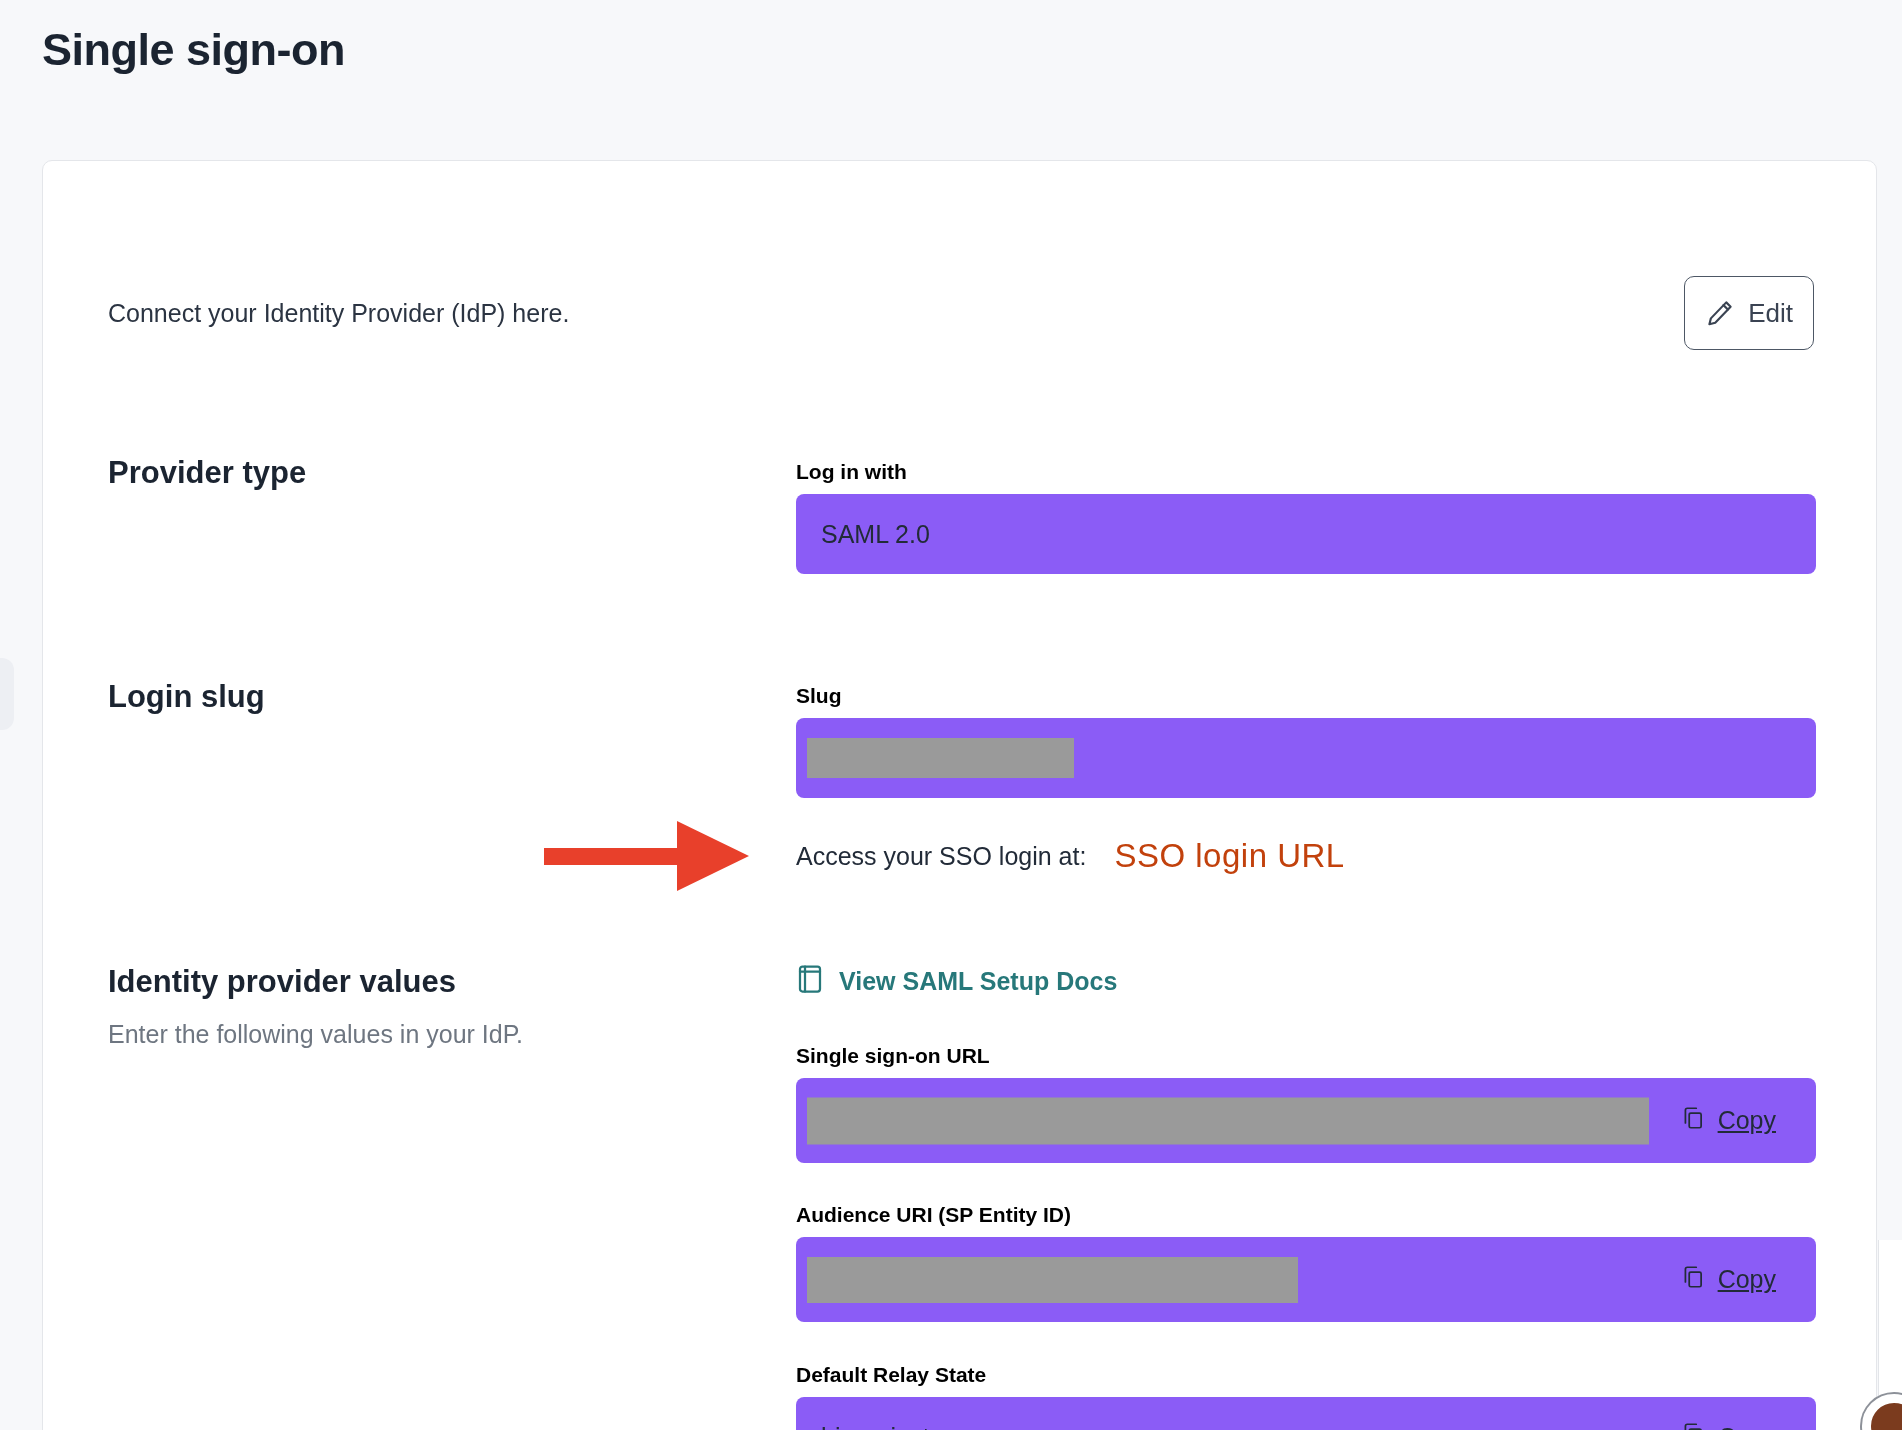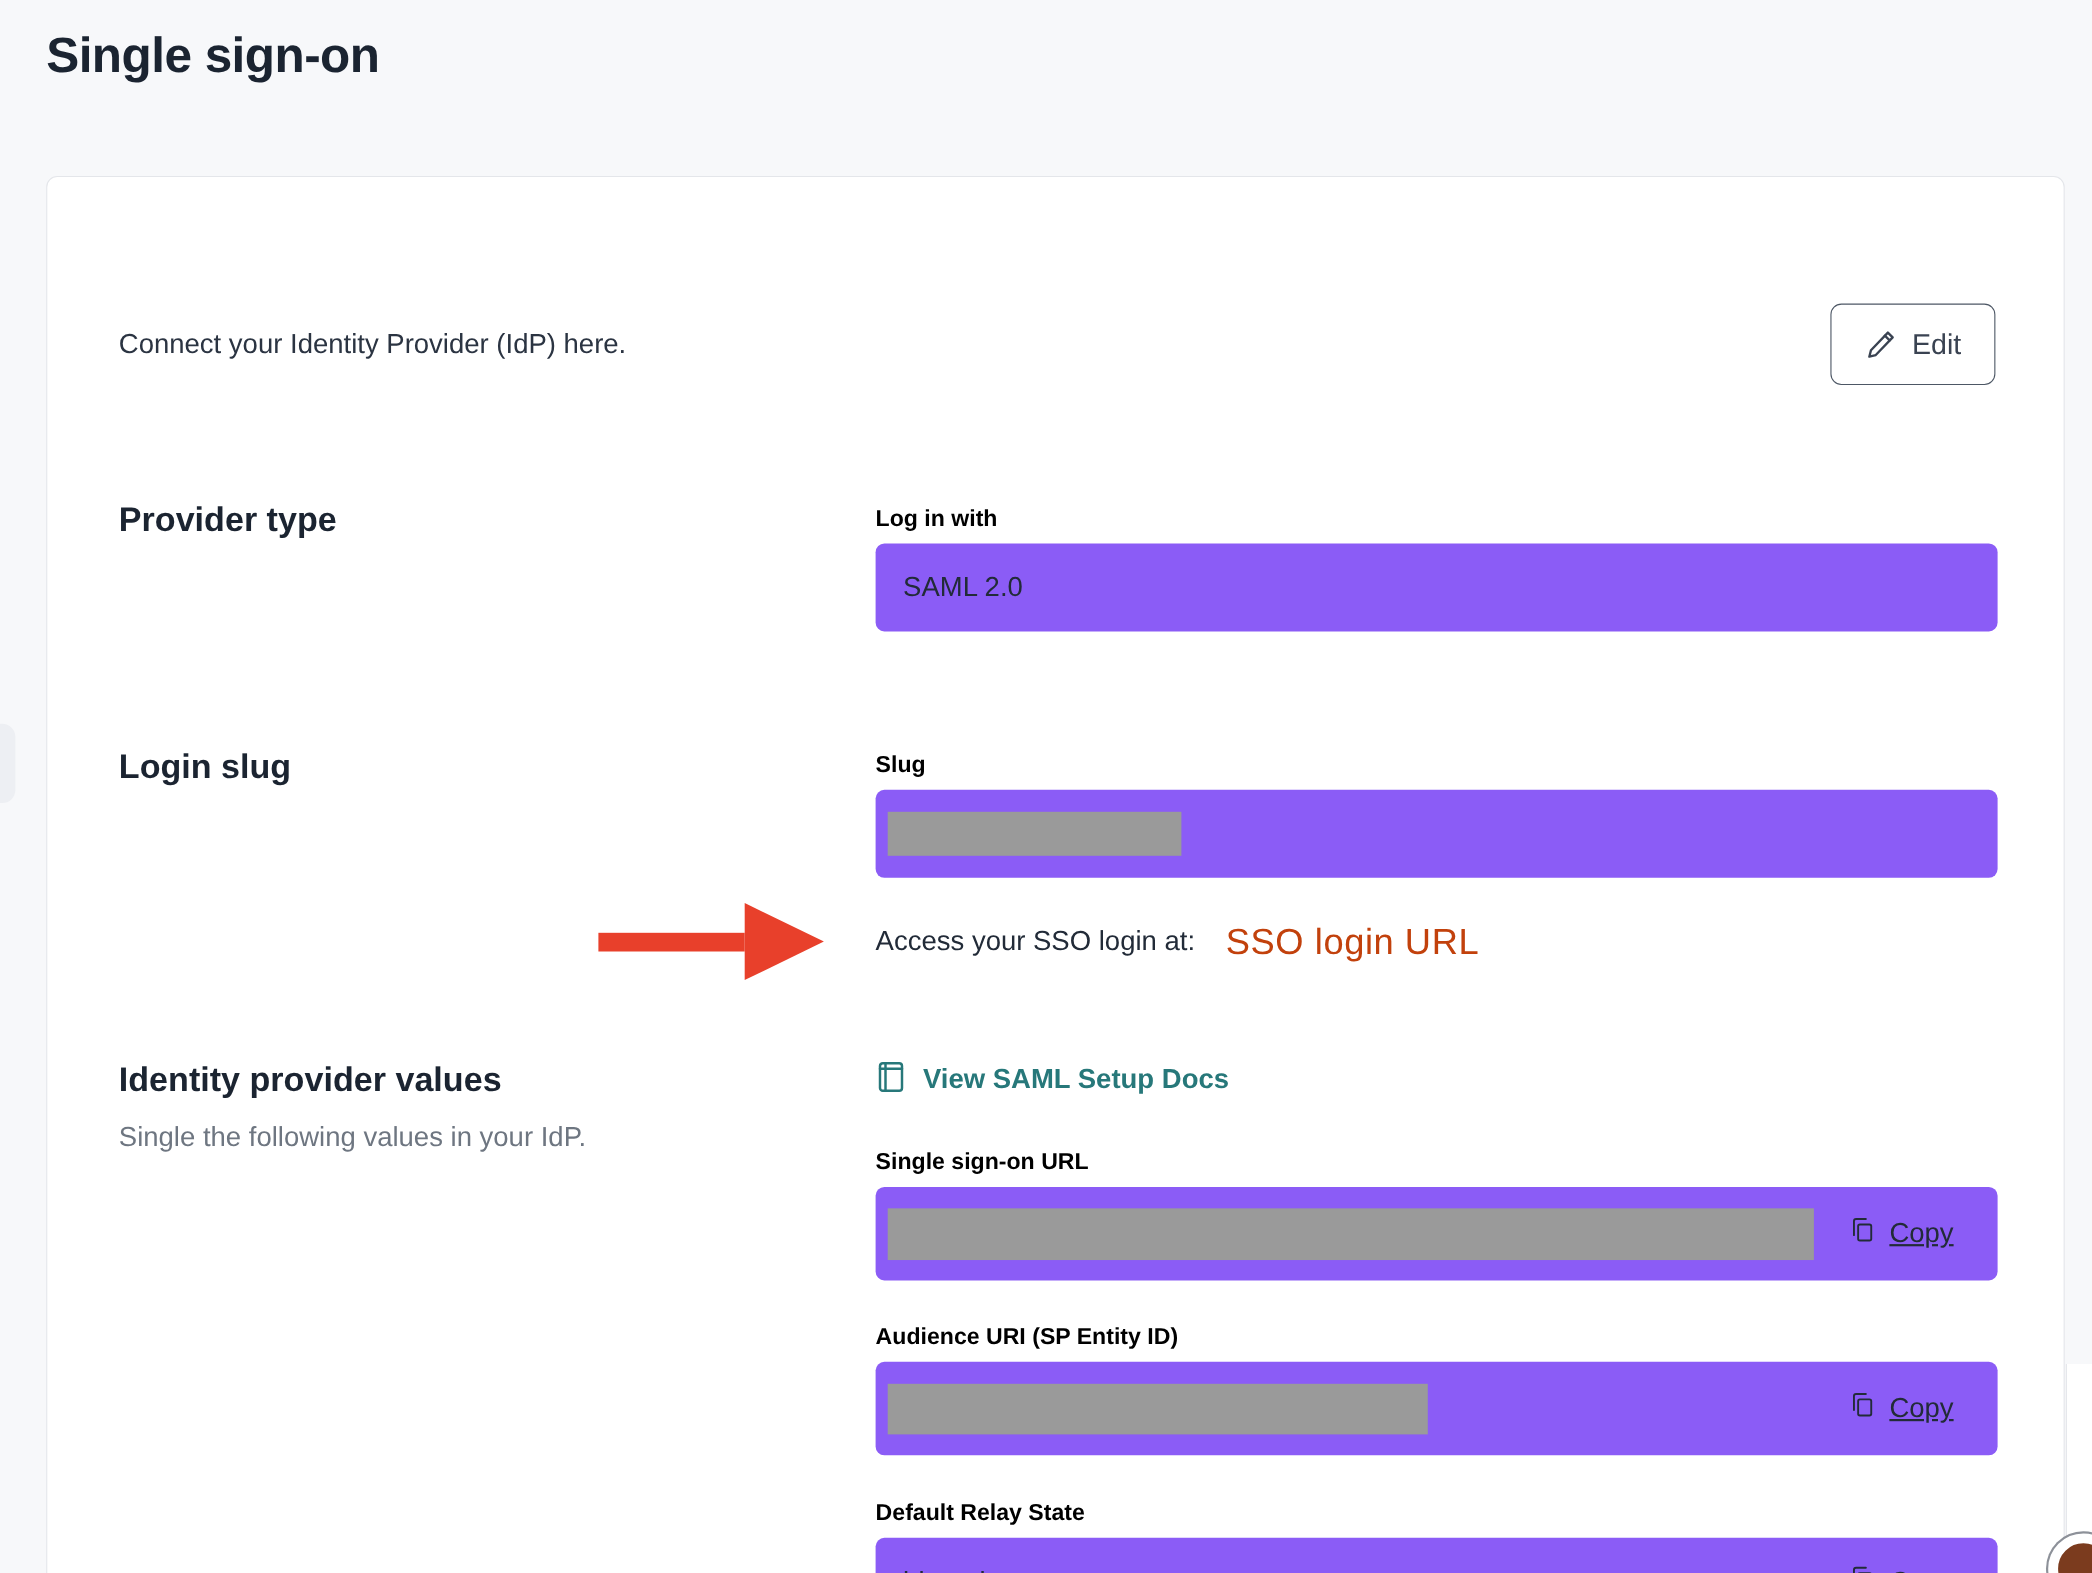--- a/index.html
+++ b/index.html
@@ -24,21 +24,21 @@
   }
   .intro-row {
     display:flex; justify-content:space-between; align-items:center;
   }
   .intro-text { font-size:25px; color:#2b3442; }
   .edit-btn {
     display:flex; align-items:center; gap:13px;
     background:#ffffff;
     border:1.5px solid #4d5765;
     border-radius:10px;
-    padding:0 30px;
+    padding:0 20px;
     height:74px;
     font-size:26px; color:#3a4352;
     font-family:"Liberation Sans", sans-serif;
     cursor:pointer;
   }
   .edit-btn svg { display:block; }
   .section-row { display:flex; }
   .row-provider { margin-top:103px; }
   .row-slug { margin-top:103px; }
   .row-idp { margin-top:82px; }
@@ -183,21 +183,21 @@
         </div>
         <span class="access-prefix">Access your SSO login at:</span>
         <span class="access-annotation">SSO login URL</span>
       </div>
     </div>
   </div>
 
   <div class="section-row row-idp">
     <div class="left-col">
       <div class="section-heading">Identity provider values</div>
-      <div class="section-desc">Single the following values in your IdP.</div>
+      <div class="section-desc">Enter the following values in your IdP.</div>
     </div>
     <div class="right-col">
       <a class="docs-link">
         <span>
           <svg width="28" height="30" viewBox="0 0 22 24" fill="none" stroke="#27787a" stroke-width="1.8" stroke-linejoin="round" stroke-linecap="round">
             <rect x="3" y="2" width="16" height="20" rx="2"></rect>
             <path d="M7 2v20"></path>
             <path d="M3 6h16"></path>
           </svg>
         </span>

